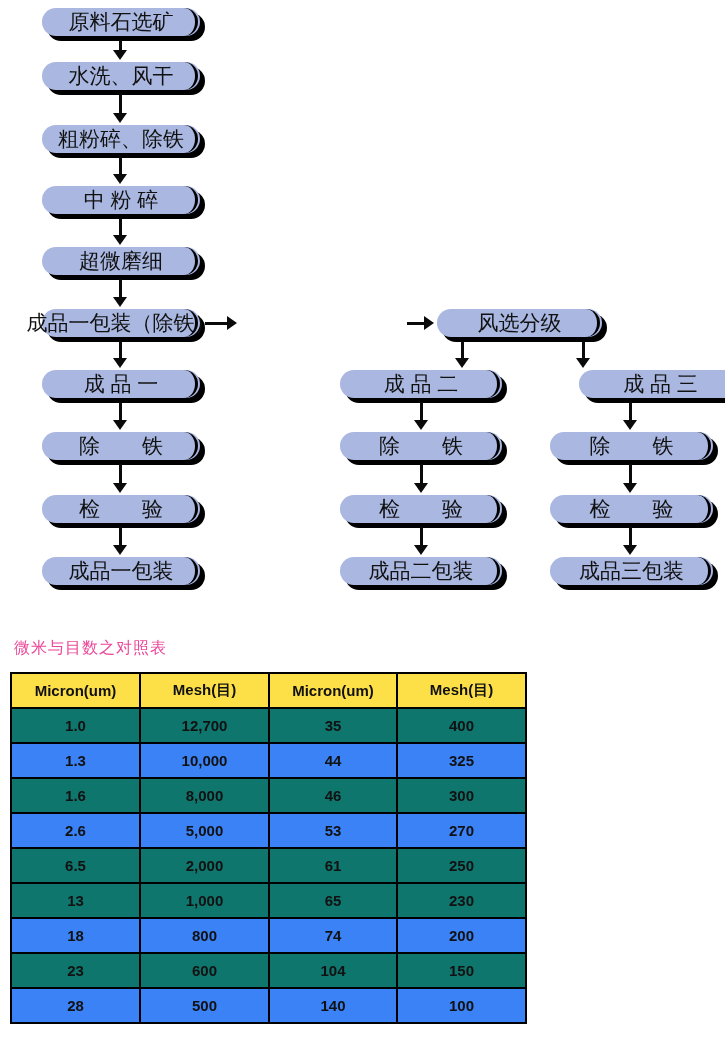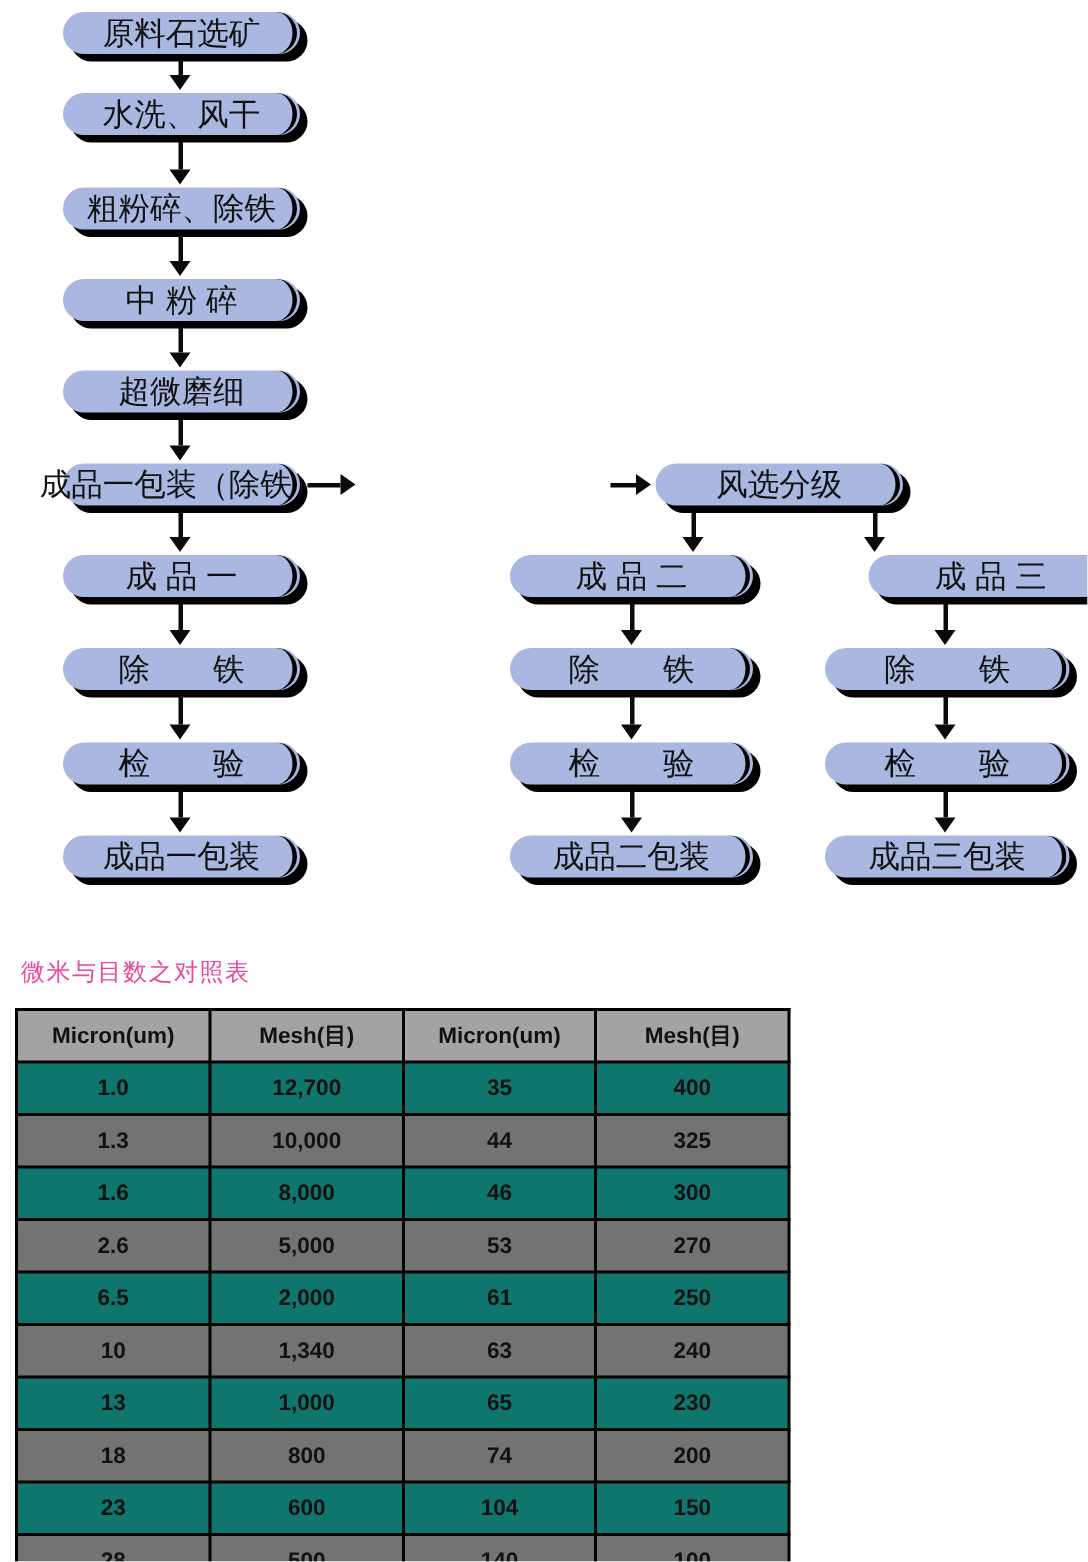--- a/index.html
+++ b/index.html
@@ -30,23 +30,23 @@
   .tbl-title{position:absolute;left:14px;top:638px;font-size:16px;color:#ec4899;letter-spacing:1px;}
   table.conv{
     position:absolute;left:10px;top:672px;width:515px;
     border-collapse:collapse;table-layout:fixed;
   }
   table.conv th,table.conv td{
     border:2px solid #000;height:33px;padding:0;
     text-align:center;vertical-align:middle;
     font-size:15px;font-weight:bold;color:#111;
   }
-  table.conv th{background:#a3a3a3;}
+  table.conv th{background:#fde047;}
   tr.pink td{background:#0f766e;}
-  tr.green td{background:#737373;}
+  tr.green td{background:#3b82f6;}
 </style>
 </head>
 <body>
 
 <div class="page">
 
   <div class="pill" style="left:42px;top:8px;width:158px">
       <span>原料石选矿</span>
     </div>
   <div class="pill" style="left:42px;top:62px;width:158px">
@@ -229,26 +229,20 @@
           <td>5,000</td>
           <td>53</td>
           <td>270</td>
         </tr>
       <tr class="pink">
           <td>6.5</td>
           <td>2,000</td>
           <td>61</td>
           <td>250</td>
         </tr>
-      <tr class="green">
-          <td>10</td>
-          <td>1,340</td>
-          <td>63</td>
-          <td>240</td>
-        </tr>
       <tr class="pink">
           <td>13</td>
           <td>1,000</td>
           <td>65</td>
           <td>230</td>
         </tr>
       <tr class="green">
           <td>18</td>
           <td>800</td>
           <td>74</td>

